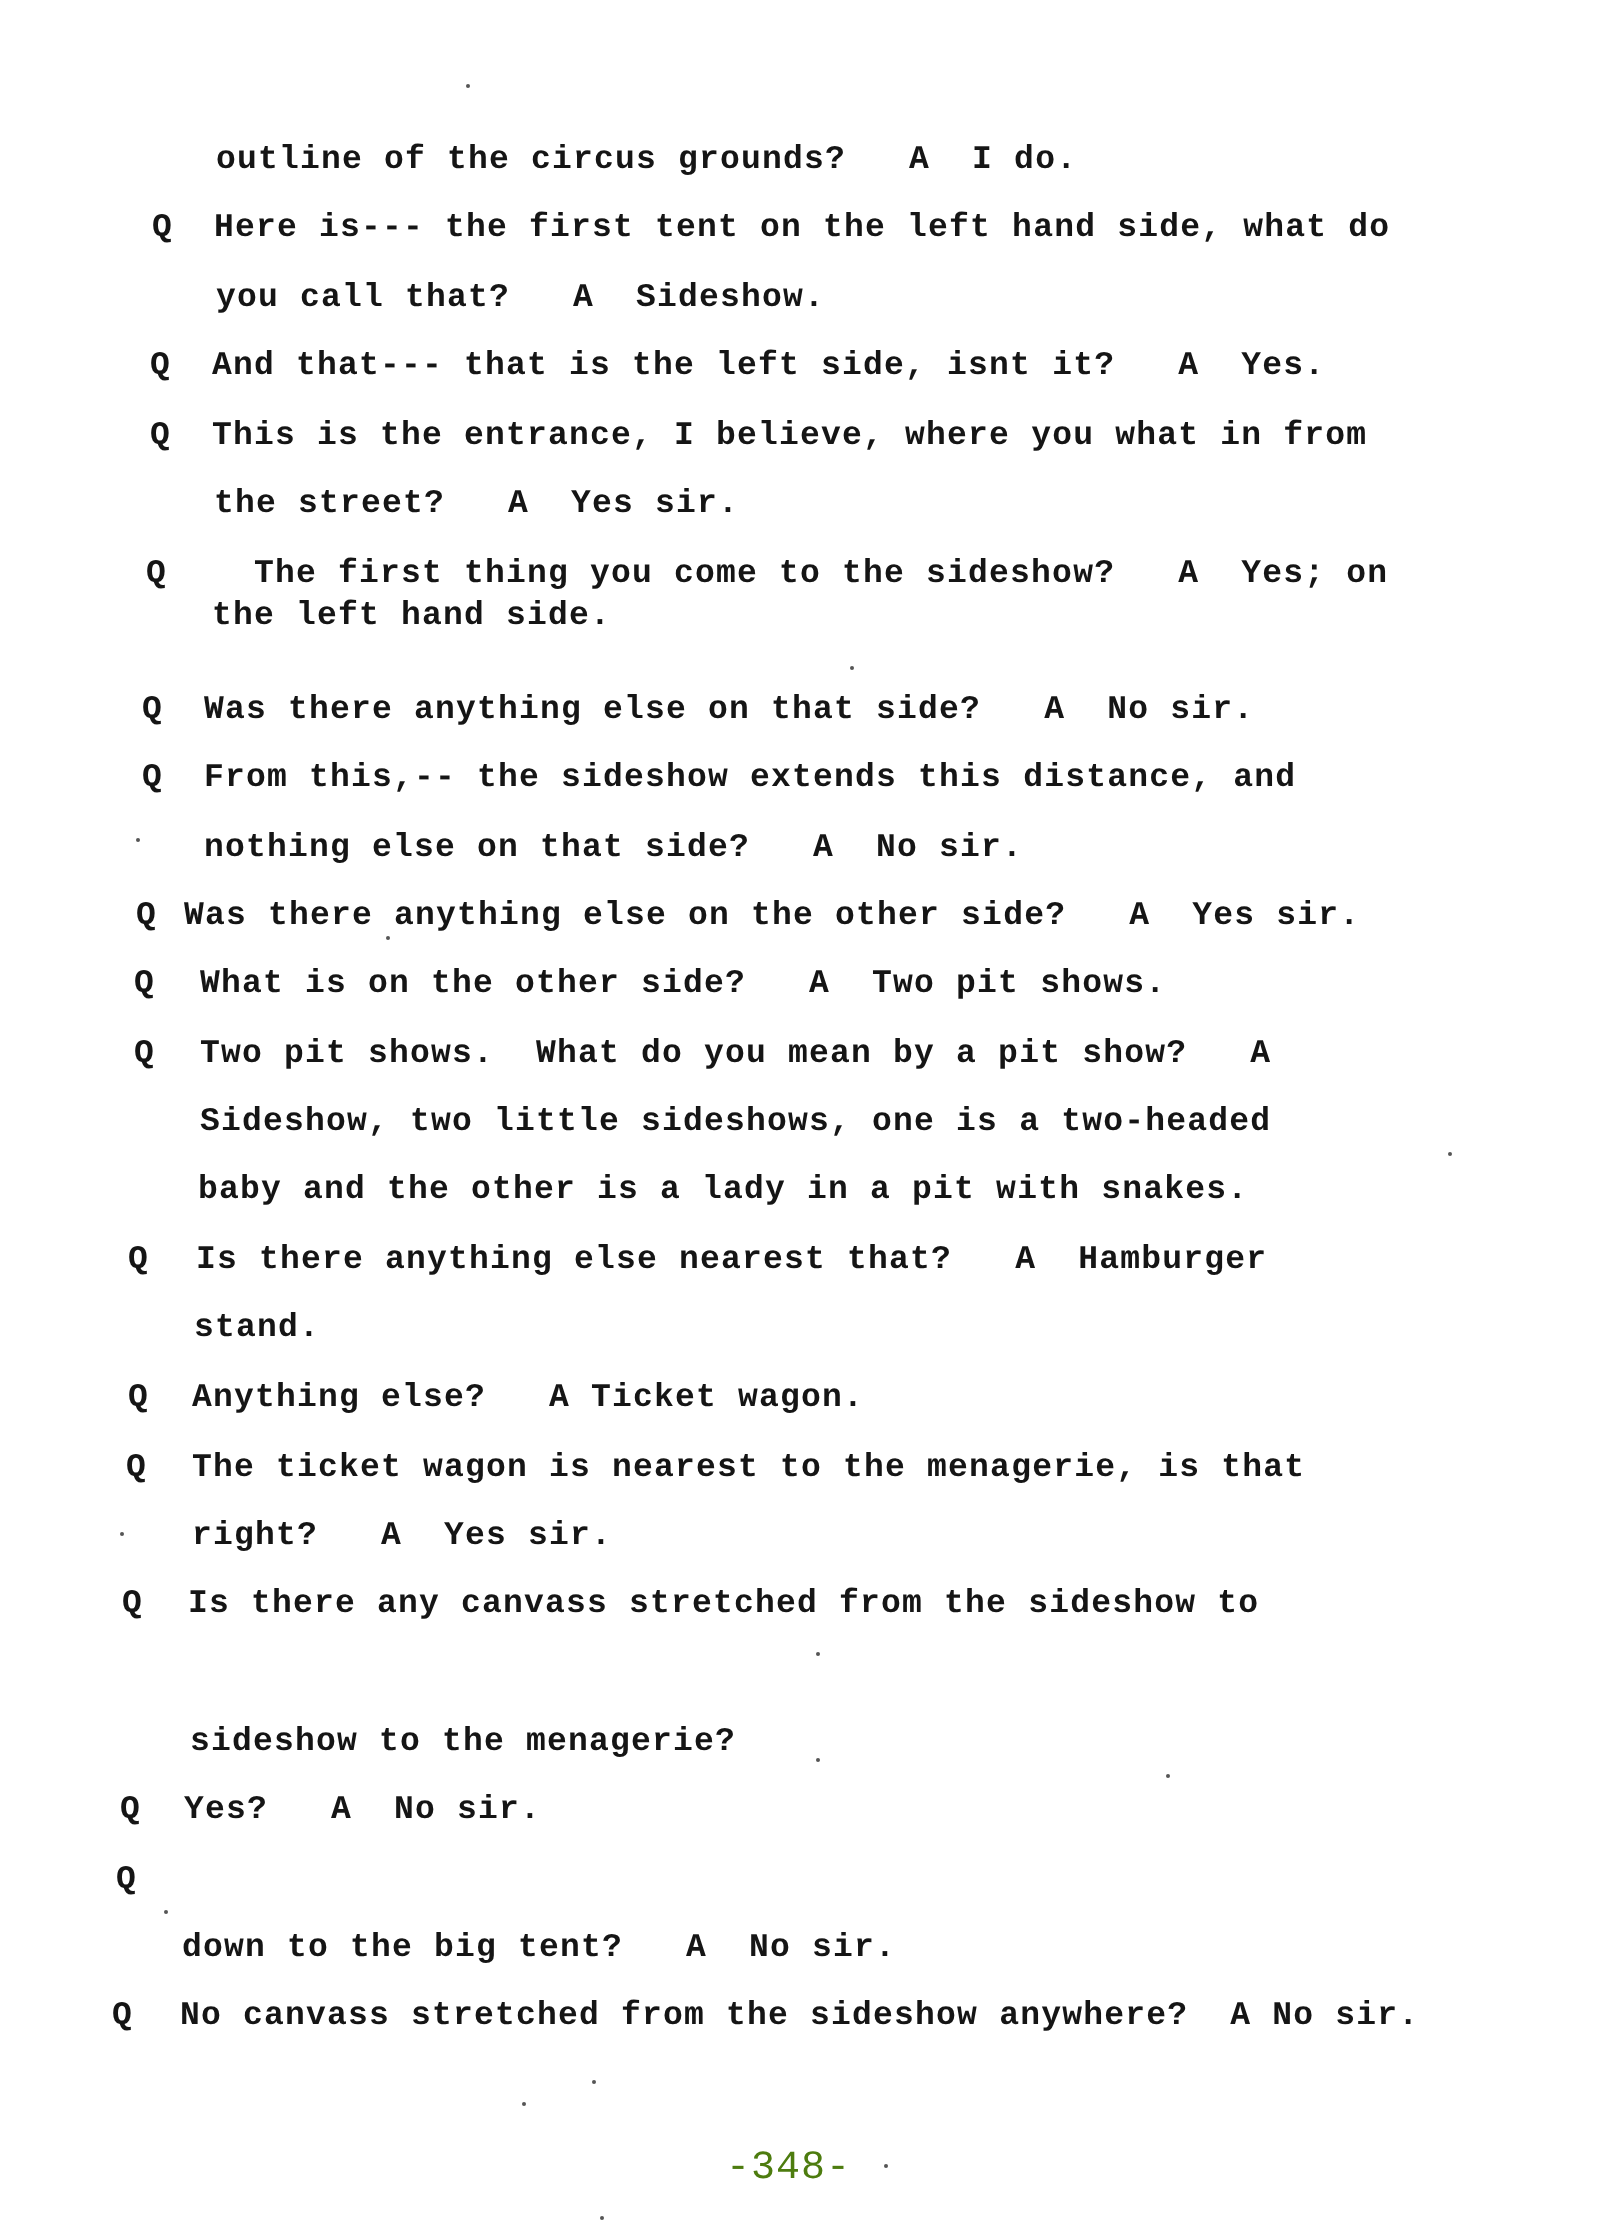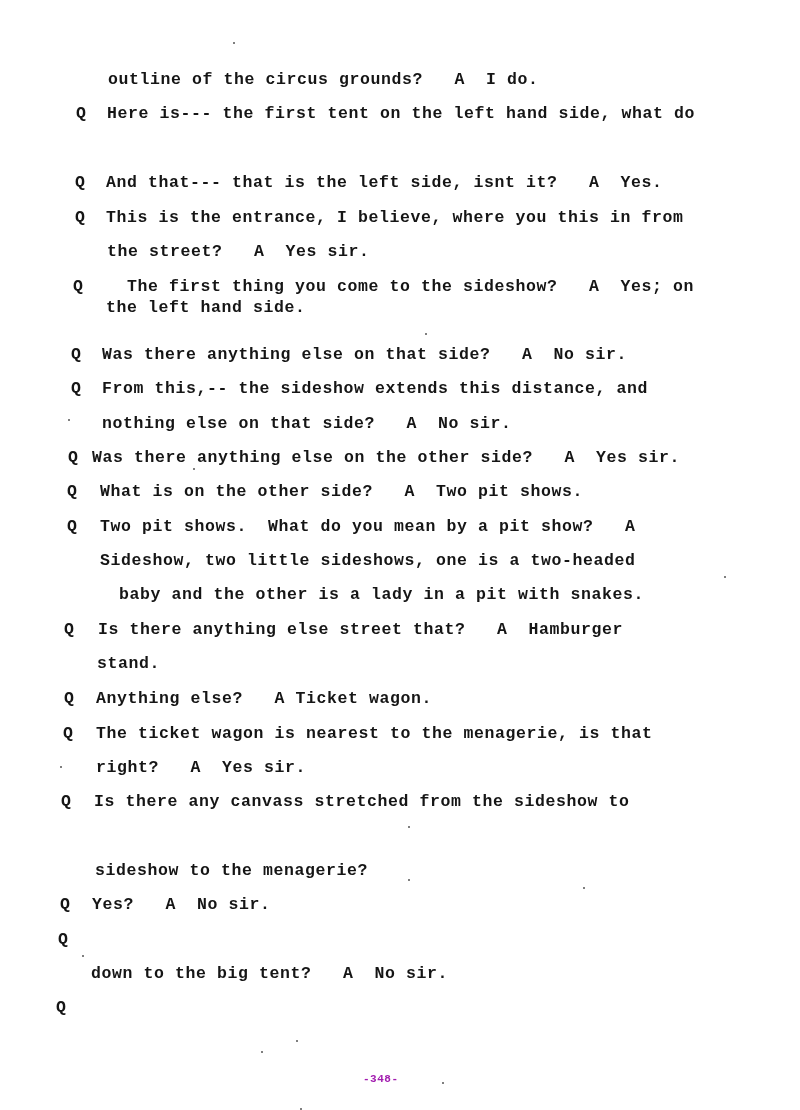--- a/index.html
+++ b/index.html
@@ -36,49 +36,50 @@
       white-space: pre;
       font-size: 16.5px;
       font-weight: bold;
       line-height: 20px;
       color: #151515;
     }
     .page-number {
       position: absolute;
       left: 363px;
       top: 1073px;
-      font-size: 11px;
-      font-weight: bold;
+      font-size: 20px;
+      font-weight: normal;
       letter-spacing: 0.5px;
-      color: #a21caf;
+      color: #4d7c0f;
     }
     .speck {
       position: absolute;
       width: 2px;
       height: 2px;
       background: #555;
       border-radius: 1px;
     }
   </style>
 </head>
 <body>
 
 <div class="page">
 
   <div class="line" style="left:108px; top:70px;">outline of the circus grounds?   A  I do.</div>
 
   <div class="q-marker" style="left:76px; top:104px;">Q</div>
   <div class="line" style="left:107px; top:104px;">Here is--- the first tent on the left hand side, what do</div>
 
+  <div class="line" style="left:108px; top:139px;">you call that?   A  Sideshow.</div>
 
   <div class="q-marker" style="left:75px; top:173px;">Q</div>
   <div class="line" style="left:106px; top:173px;">And that--- that is the left side, isnt it?   A  Yes.</div>
 
   <div class="q-marker" style="left:75px; top:208px;">Q</div>
-  <div class="line" style="left:106px; top:208px;">This is the entrance, I believe, where you this in from</div>
+  <div class="line" style="left:106px; top:208px;">This is the entrance, I believe, where you what in from</div>
 
   <div class="line" style="left:107px; top:242px;">the street?   A  Yes sir.</div>
 
   <div class="q-marker" style="left:73px; top:277px;">Q</div>
   <div class="line" style="left:105px; top:277px;margin-left:22px;">The first thing you come to the sideshow?   A  Yes; on</div>
 
   <div class="line" style="left:106px; top:298px;">the left hand side.</div>
 
   <div class="q-marker" style="left:71px; top:345px;">Q</div>
   <div class="line" style="left:102px; top:345px;">Was there anything else on that side?   A  No sir.</div>
@@ -92,24 +93,24 @@
   <div class="line" style="left:92px; top:448px;">Was there anything else on the other side?   A  Yes sir.</div>
 
   <div class="q-marker" style="left:67px; top:482px;">Q</div>
   <div class="line" style="left:100px; top:482px;">What is on the other side?   A  Two pit shows.</div>
 
   <div class="q-marker" style="left:67px; top:517px;">Q</div>
   <div class="line" style="left:100px; top:517px;">Two pit shows.  What do you mean by a pit show?   A</div>
 
   <div class="line" style="left:100px; top:551px;">Sideshow, two little sideshows, one is a two-headed</div>
 
-  <div class="line" style="left:99px; top:585px;margin-left:20px;">baby and the other is a lady in a pit with snakes.</div>
+  <div class="line" style="left:99px; top:585px;">baby and the other is a lady in a pit with snakes.</div>
 
   <div class="q-marker" style="left:64px; top:620px;">Q</div>
-  <div class="line" style="left:98px; top:620px;">Is there anything else street that?   A  Hamburger</div>
+  <div class="line" style="left:98px; top:620px;">Is there anything else nearest that?   A  Hamburger</div>
 
   <div class="line" style="left:97px; top:654px;">stand.</div>
 
   <div class="q-marker" style="left:64px; top:689px;">Q</div>
   <div class="line" style="left:96px; top:689px;">Anything else?   A Ticket wagon.</div>
 
   <div class="q-marker" style="left:63px; top:724px;">Q</div>
   <div class="line" style="left:96px; top:724px;">The ticket wagon is nearest to the menagerie, is that</div>
 
   <div class="line" style="left:96px; top:758px;">right?   A  Yes sir.</div>
@@ -121,20 +122,21 @@
   <div class="line" style="left:95px; top:861px;">sideshow to the menagerie?</div>
 
   <div class="q-marker" style="left:60px; top:895px;">Q</div>
   <div class="line" style="left:92px; top:895px;">Yes?   A  No sir.</div>
 
   <div class="q-marker" style="left:58px; top:930px;">Q</div>
 
   <div class="line" style="left:91px; top:964px;">down to the big tent?   A  No sir.</div>
 
   <div class="q-marker" style="left:56px; top:998px;">Q</div>
+  <div class="line" style="left:90px; top:998px;">No canvass stretched from the sideshow anywhere?  A No sir.</div>
 
   <div class="page-number">-348-</div>
 
   <div class="speck" style="left:233px; top:42px;"></div>
   <div class="speck" style="left:425px; top:333px;"></div>
   <div class="speck" style="left:68px; top:419px;"></div>
   <div class="speck" style="left:193px; top:468px;"></div>
   <div class="speck" style="left:724px; top:576px;"></div>
   <div class="speck" style="left:60px; top:766px;"></div>
   <div class="speck" style="left:408px; top:826px;"></div>

